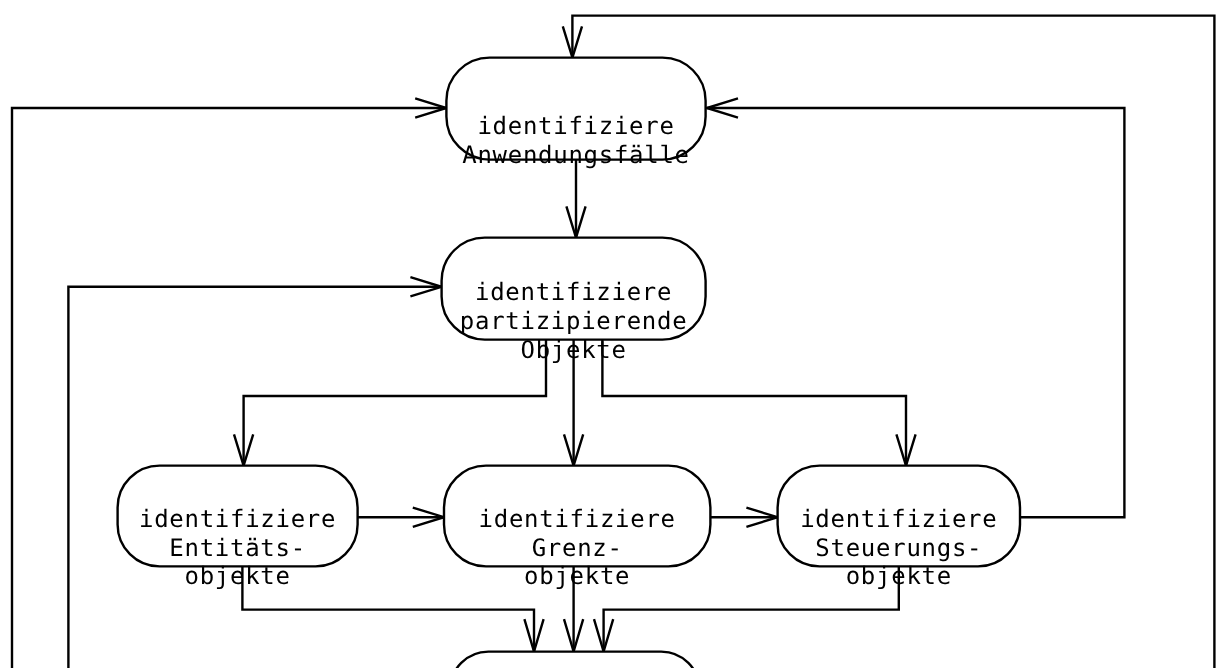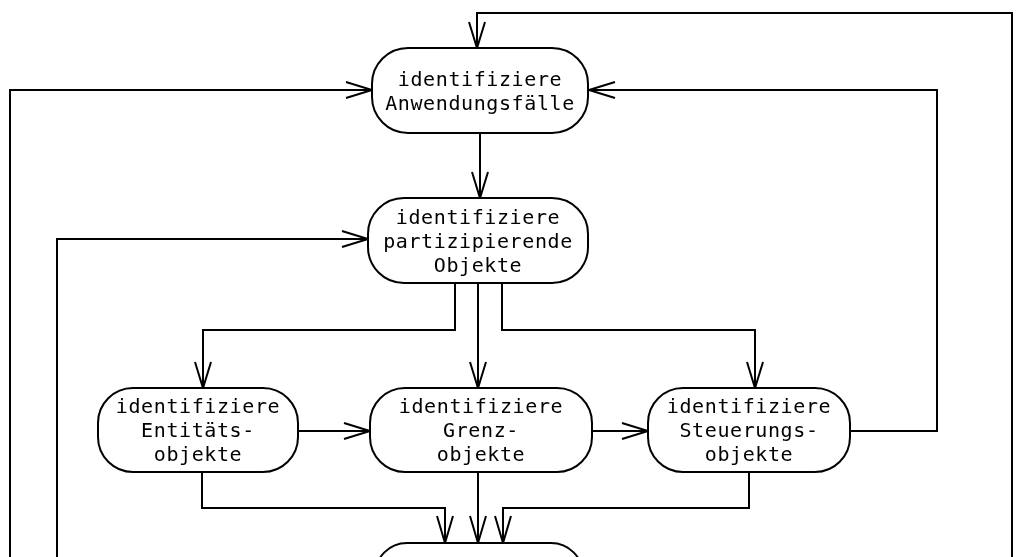--- a/index.html
+++ b/index.html
@@ -25,20 +25,21 @@
     display: flex;
     align-items: center;
     justify-content: center;
     text-align: center;
     white-space: pre-line;
     font-size: 20px;
     line-height: 24px;
     letter-spacing: 0.6px;
     color: #000000;
     pointer-events: none;
+    margin-top: 26px;
   }
   
   .lbl-n1 { left: 372px; top: 48px;  width: 216px; height: 85px; }
   .lbl-n2 { left: 368px; top: 198px; width: 220px; height: 85px; }
   .lbl-n3 { left: 98px;  top: 388px; width: 200px; height: 84px; }
   .lbl-n4 { left: 370px; top: 388px; width: 222px; height: 84px; }
   .lbl-n5 { left: 648px; top: 388px; width: 202px; height: 84px; }
 </style>
 </head>
 <body>

